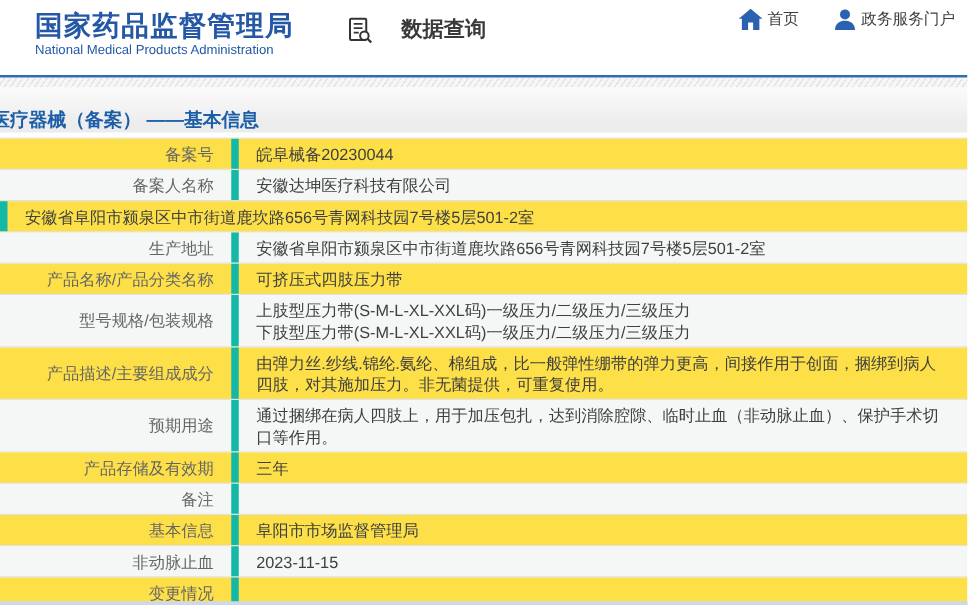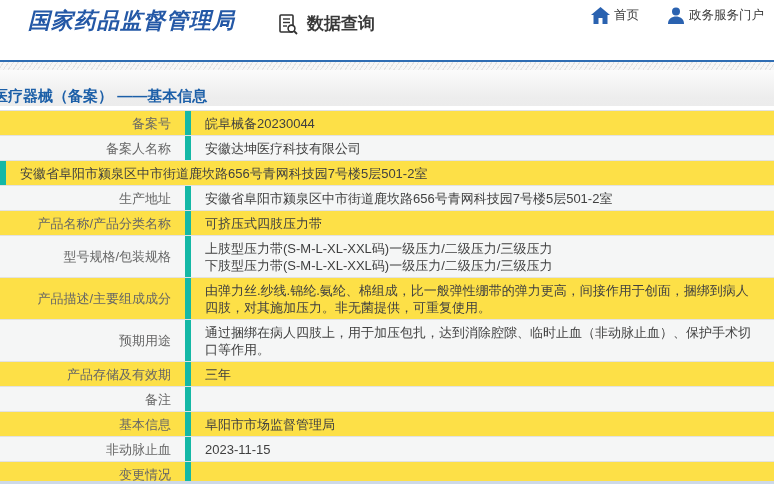--- a/index.html
+++ b/index.html
@@ -15,39 +15,38 @@
     height: 62px;
     display: flex;
     align-items: flex-start;
     background: #ffffff;
     border-bottom: 2px solid #2f6db3;
     position: relative;
   }
   .logo-block {
     margin: 9px 0 14px 28px;
     cursor: pointer;
-    font-style: italic;
   }
   .logo-title {
     color: #2458a6;
     font-size: 22px;
     font-weight: bold;
     letter-spacing: 1px;
     line-height: 24px;
   }
   .logo-subtitle {
     color: #2458a6;
     font-size: 10.5px;
     line-height: 14px;
   }
   .query-block {
     display: flex;
     align-items: flex-end;
     margin: 12px 0 0 42px;
-    gap: 8px;
+    gap: 22px;
   }
   .query-label {
     font-size: 17px;
     font-weight: bold;
     color: #3a3a3a;
   }
   .header-nav {
     position: absolute;
     right: 10px;
     top: 7px;
@@ -128,20 +127,21 @@
   }
 
   svg { display: block; }
 </style>
 </head>
 <body>
 
 <header class="site-header">
   <div class="logo-block">
     <div class="logo-title">国家药品监督管理局</div>
+    <div class="logo-subtitle">National Medical Products Administration</div>
   </div>
 
   <div class="query-block">
     <span>
       <svg width="22" height="22" viewBox="0 0 22 22">
         <rect x="3" y="2" width="13" height="17" rx="1" fill="none" stroke="#333" stroke-width="1.6"></rect>
         <line x1="6" y1="6" x2="13" y2="6" stroke="#333" stroke-width="1.4"></line>
         <line x1="6" y1="9.5" x2="13" y2="9.5" stroke="#333" stroke-width="1.4"></line>
         <line x1="6" y1="13" x2="10" y2="13" stroke="#333" stroke-width="1.4"></line>
         <circle cx="14.5" cy="15.5" r="3.4" fill="#fff" stroke="#333" stroke-width="1.6"></circle>

